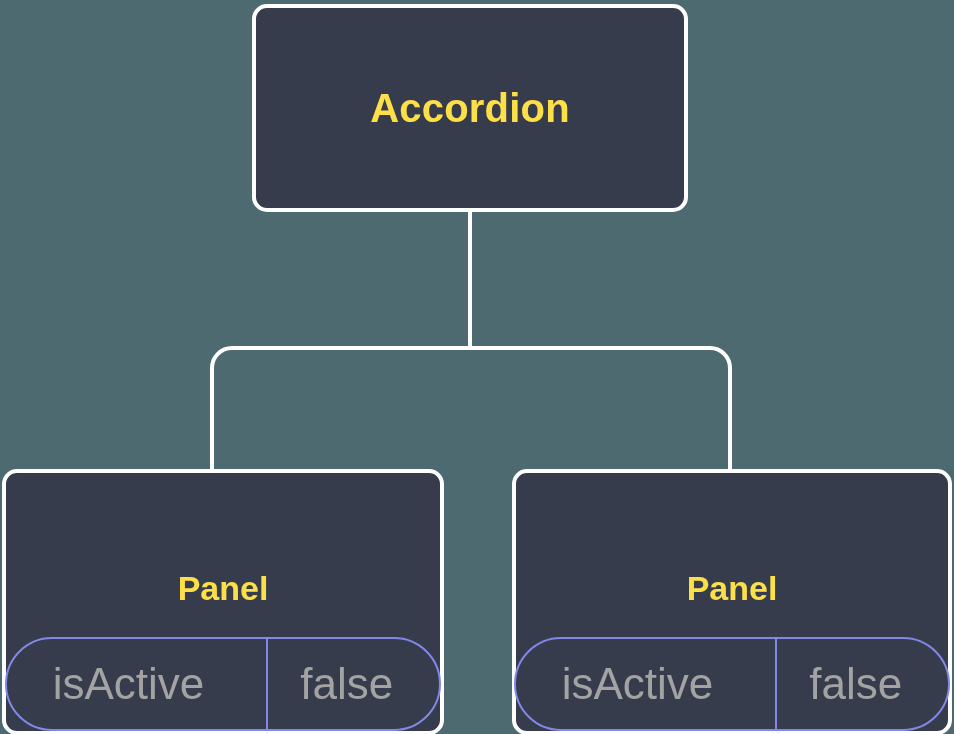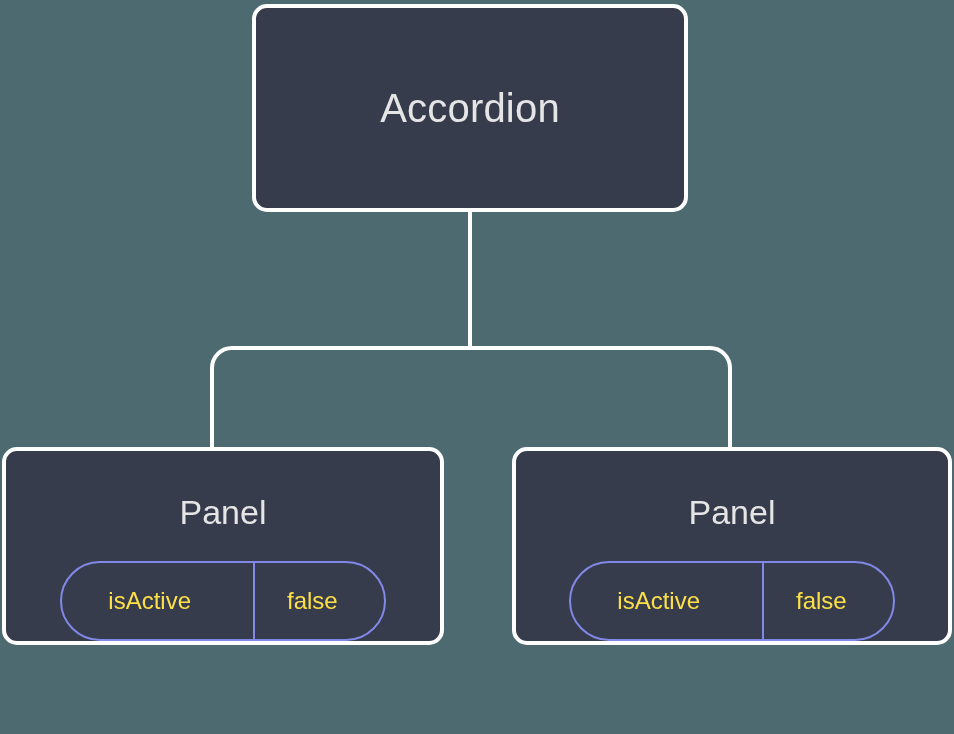--- a/index.html
+++ b/index.html
@@ -53,62 +53,62 @@
     justify-content: center;
   }
 
   .node-root .node-title {
     font-size: 40px;
     line-height: 1;
     letter-spacing: 0.2px;
   }
 
   .node-panel {
-    top: 447px;
-    height: 198px;
+    top: 469px;
+    height: 266px;
     justify-content: flex-end;
     padding-top: 44px;
   }
 
   .node-panel-left {
     left: 2px;
     width: 442px;
   }
 
   .node-panel-right {
     left: 512px;
     width: 440px;
   }
 
   .node-title {
-    color: #e5e5e5;
+    color: #fde047;
     font-size: 34px;
     line-height: 1;
     white-space: nowrap;
-    font-weight: 400;
+    font-weight: 700;
   }
 
   
   .pill {
     margin-top: 32px;
     box-sizing: border-box;
     height: 94px;
     border: 2px solid #8288e8;
     border-radius: 47px;
     display: flex;
     align-items: stretch;
     background: transparent;
   }
 
   .pill-cell {
     display: flex;
     align-items: center;
     justify-content: center;
-    color: #fde047;
-    font-size: 24px;
+    color: #a3a3a3;
+    font-size: 44px;
     line-height: 1;
     white-space: nowrap;
   }
 
   .pill-key {
     padding: 0 34px 0 46px;
   }
 
   .pill-value {
     padding: 0 46px 0 32px;

